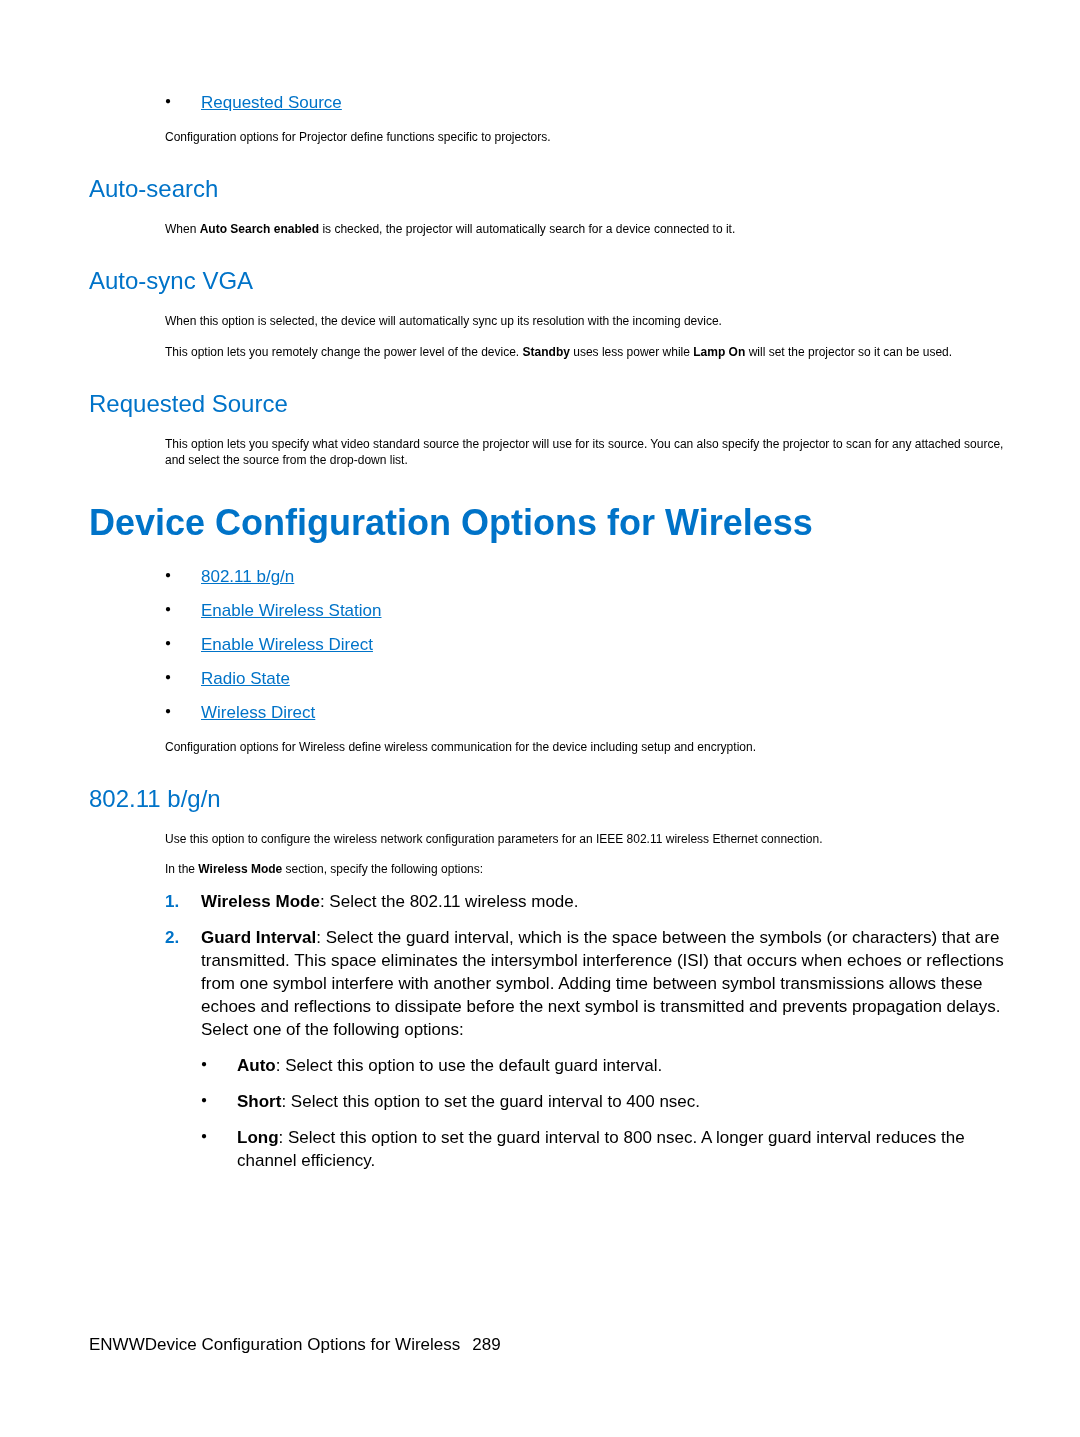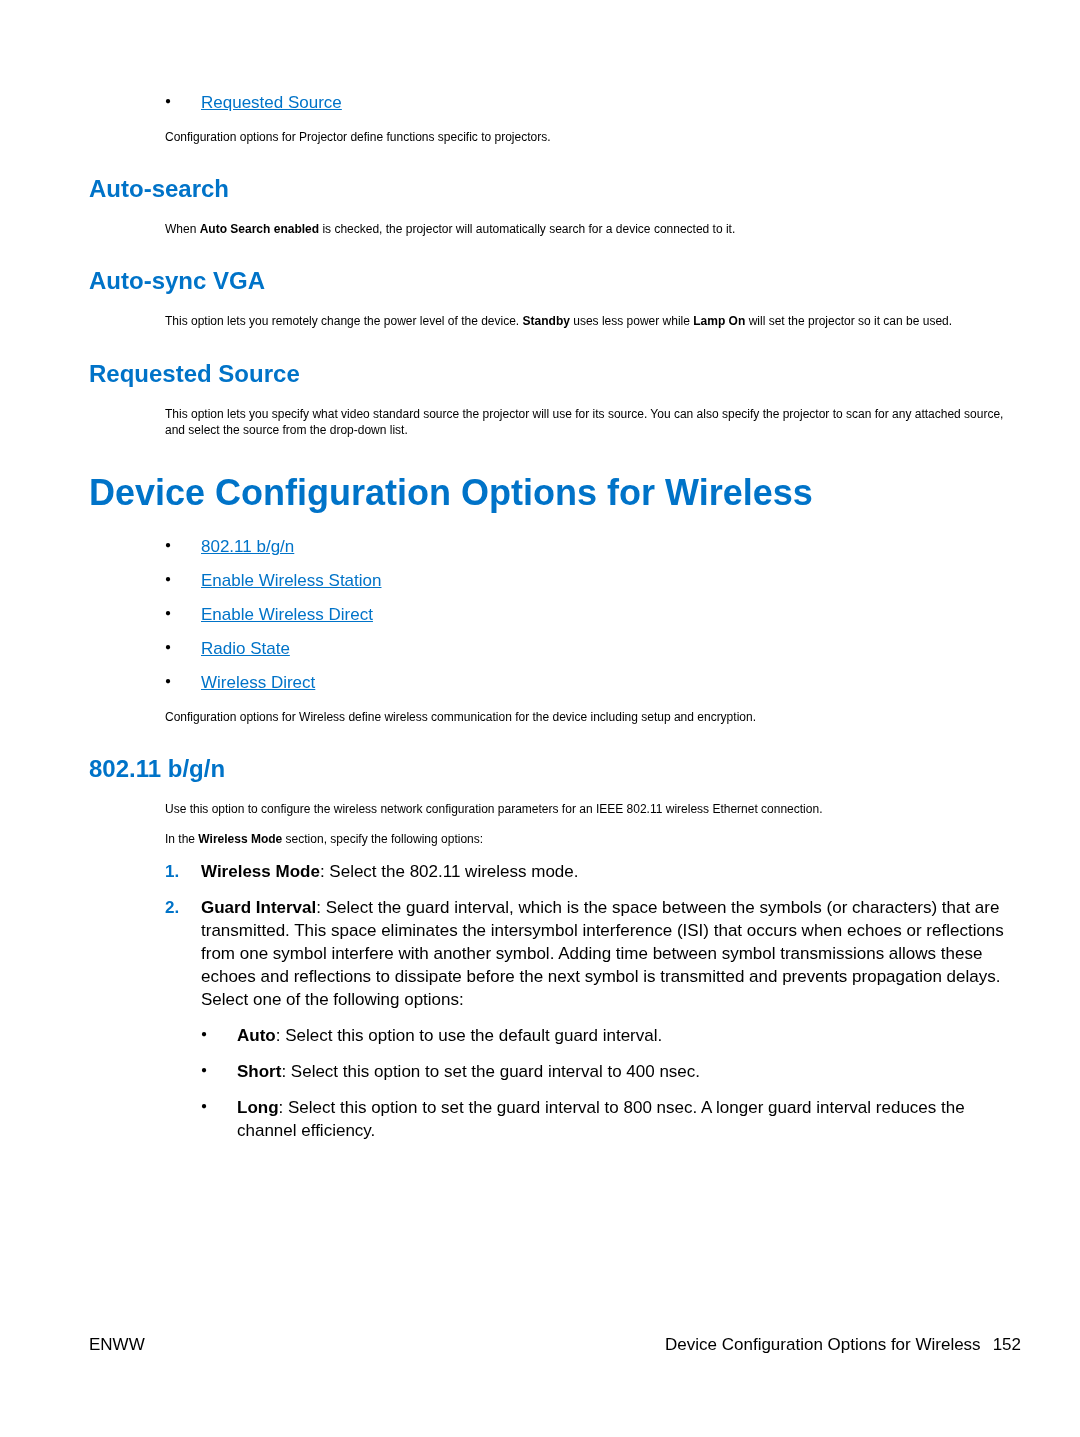--- a/index.html
+++ b/index.html
@@ -86,39 +86,38 @@
     line-height: 1.35;
     margin-left: 76px;
     margin-bottom: 14px;
   }
   .para-top {
     margin-top: 14px;
   }
   .h2 {
     color: #0073c8;
     font-size: 24px;
-    font-weight: bold;
+    font-weight: normal;
     margin-top: 30px;
     margin-bottom: 18px;
   }
   .h1 {
     color: #0073c8;
     font-size: 36px;
     font-weight: bold;
     margin-top: 34px;
     margin-bottom: 22px;
   }
   .bold { font-weight: bold; }
   .footer {
     position: absolute;
     bottom: 82px;
     left: 80px;
     right: 68px;
     display: flex;
-    justify-content: space-between;
     font-size: 17px;
   }
   .footer-right { text-align: right; }
   .pagenum { margin-left: 12px; }
 </style>
 </head>
 <body>
 
 <div class="page">
 
@@ -129,20 +128,21 @@
   </ul>
 
   <p class="para para-top">Configuration options for Projector define functions specific to projectors.</p>
 
   <h2 class="h2">Auto-search</h2>
   <p class="para">
     <span>When </span><span class="bold">Auto Search enabled</span><span> is checked, the projector will automatically search for a device connected to it.</span>
   </p>
 
   <h2 class="h2">Auto-sync VGA</h2>
+  <p class="para">When this option is selected, the device will automatically sync up its resolution with the incoming device.</p>
 
   <p class="para">
     <span>This option lets you remotely change the power level of the device. </span><span class="bold">Standby</span><span> uses less power while </span><span class="bold">Lamp On</span><span> will set the projector so it can be used.</span>
   </p>
 
   <h2 class="h2">Requested Source</h2>
   <p class="para">This option lets you specify what video standard source the projector will use for its source. You can also specify the projector to scan for any attached source, and select the source from the drop-down list.</p>
 
   <h1 class="h1">Device Configuration Options for Wireless</h1>
 
@@ -178,17 +178,17 @@
         <li>
           <span class="bold">Long</span><span>: Select this option to set the guard interval to 800 nsec. A longer guard interval reduces the channel efficiency.</span>
         </li>
       </ul>
     </li>
   </ol>
 
   <div class="footer">
     <span>ENWW</span>
     <span class="footer-right">
-      <span>Device Configuration Options for Wireless</span><span class="pagenum">152</span>
+      <span>Device Configuration Options for Wireless</span><span class="pagenum">289</span>
     </span>
   </div>
 
 </div>
 
 </body></html>

